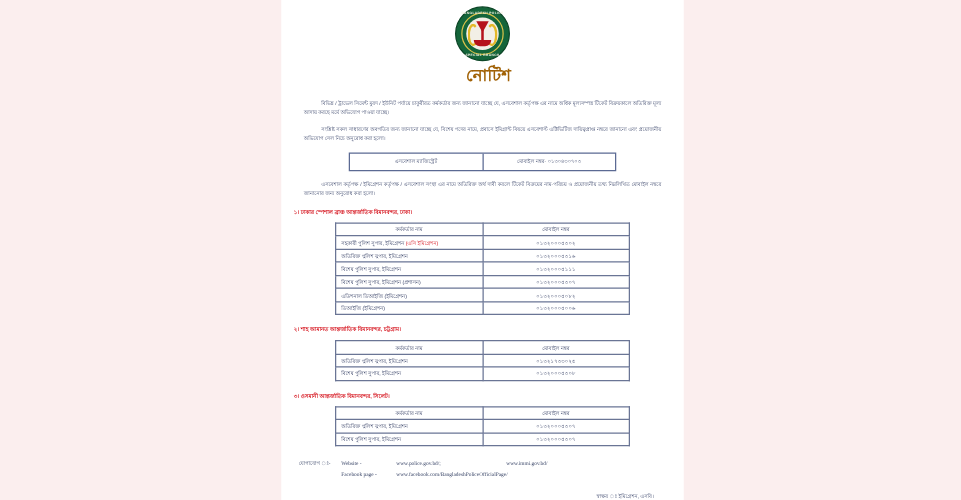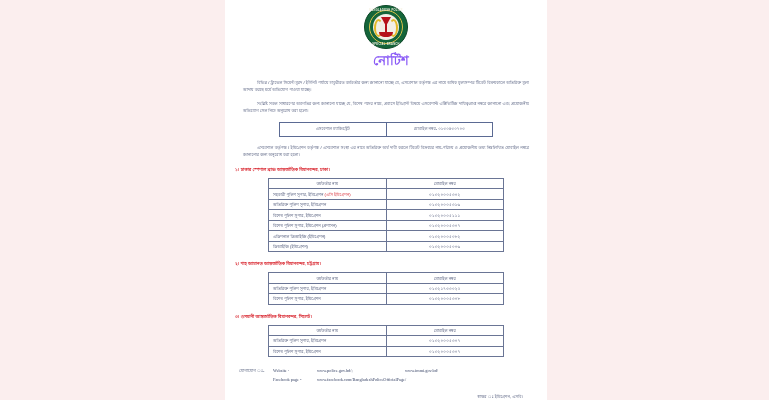--- a/index.html
+++ b/index.html
@@ -92,21 +92,21 @@
     color: #f6f2e4;
     font-family: "Liberation Sans", sans-serif;
     font-weight: bold;
   }
   .crest .topArc { top: 2.5px; }
   .crest .botArc { bottom: 2.5px; }
 
   
   .notice-title {
     text-align: center;
-    color: #8b5cf6;
+    color: #a16207;
     font-size: 13px;
     font-weight: bold;
     letter-spacing: 0.3px;
     margin-top: 2px;
     font-family: "Liberation Sans", sans-serif;
     padding-left: 10px;
   }
 
   
   .body-wrap {

